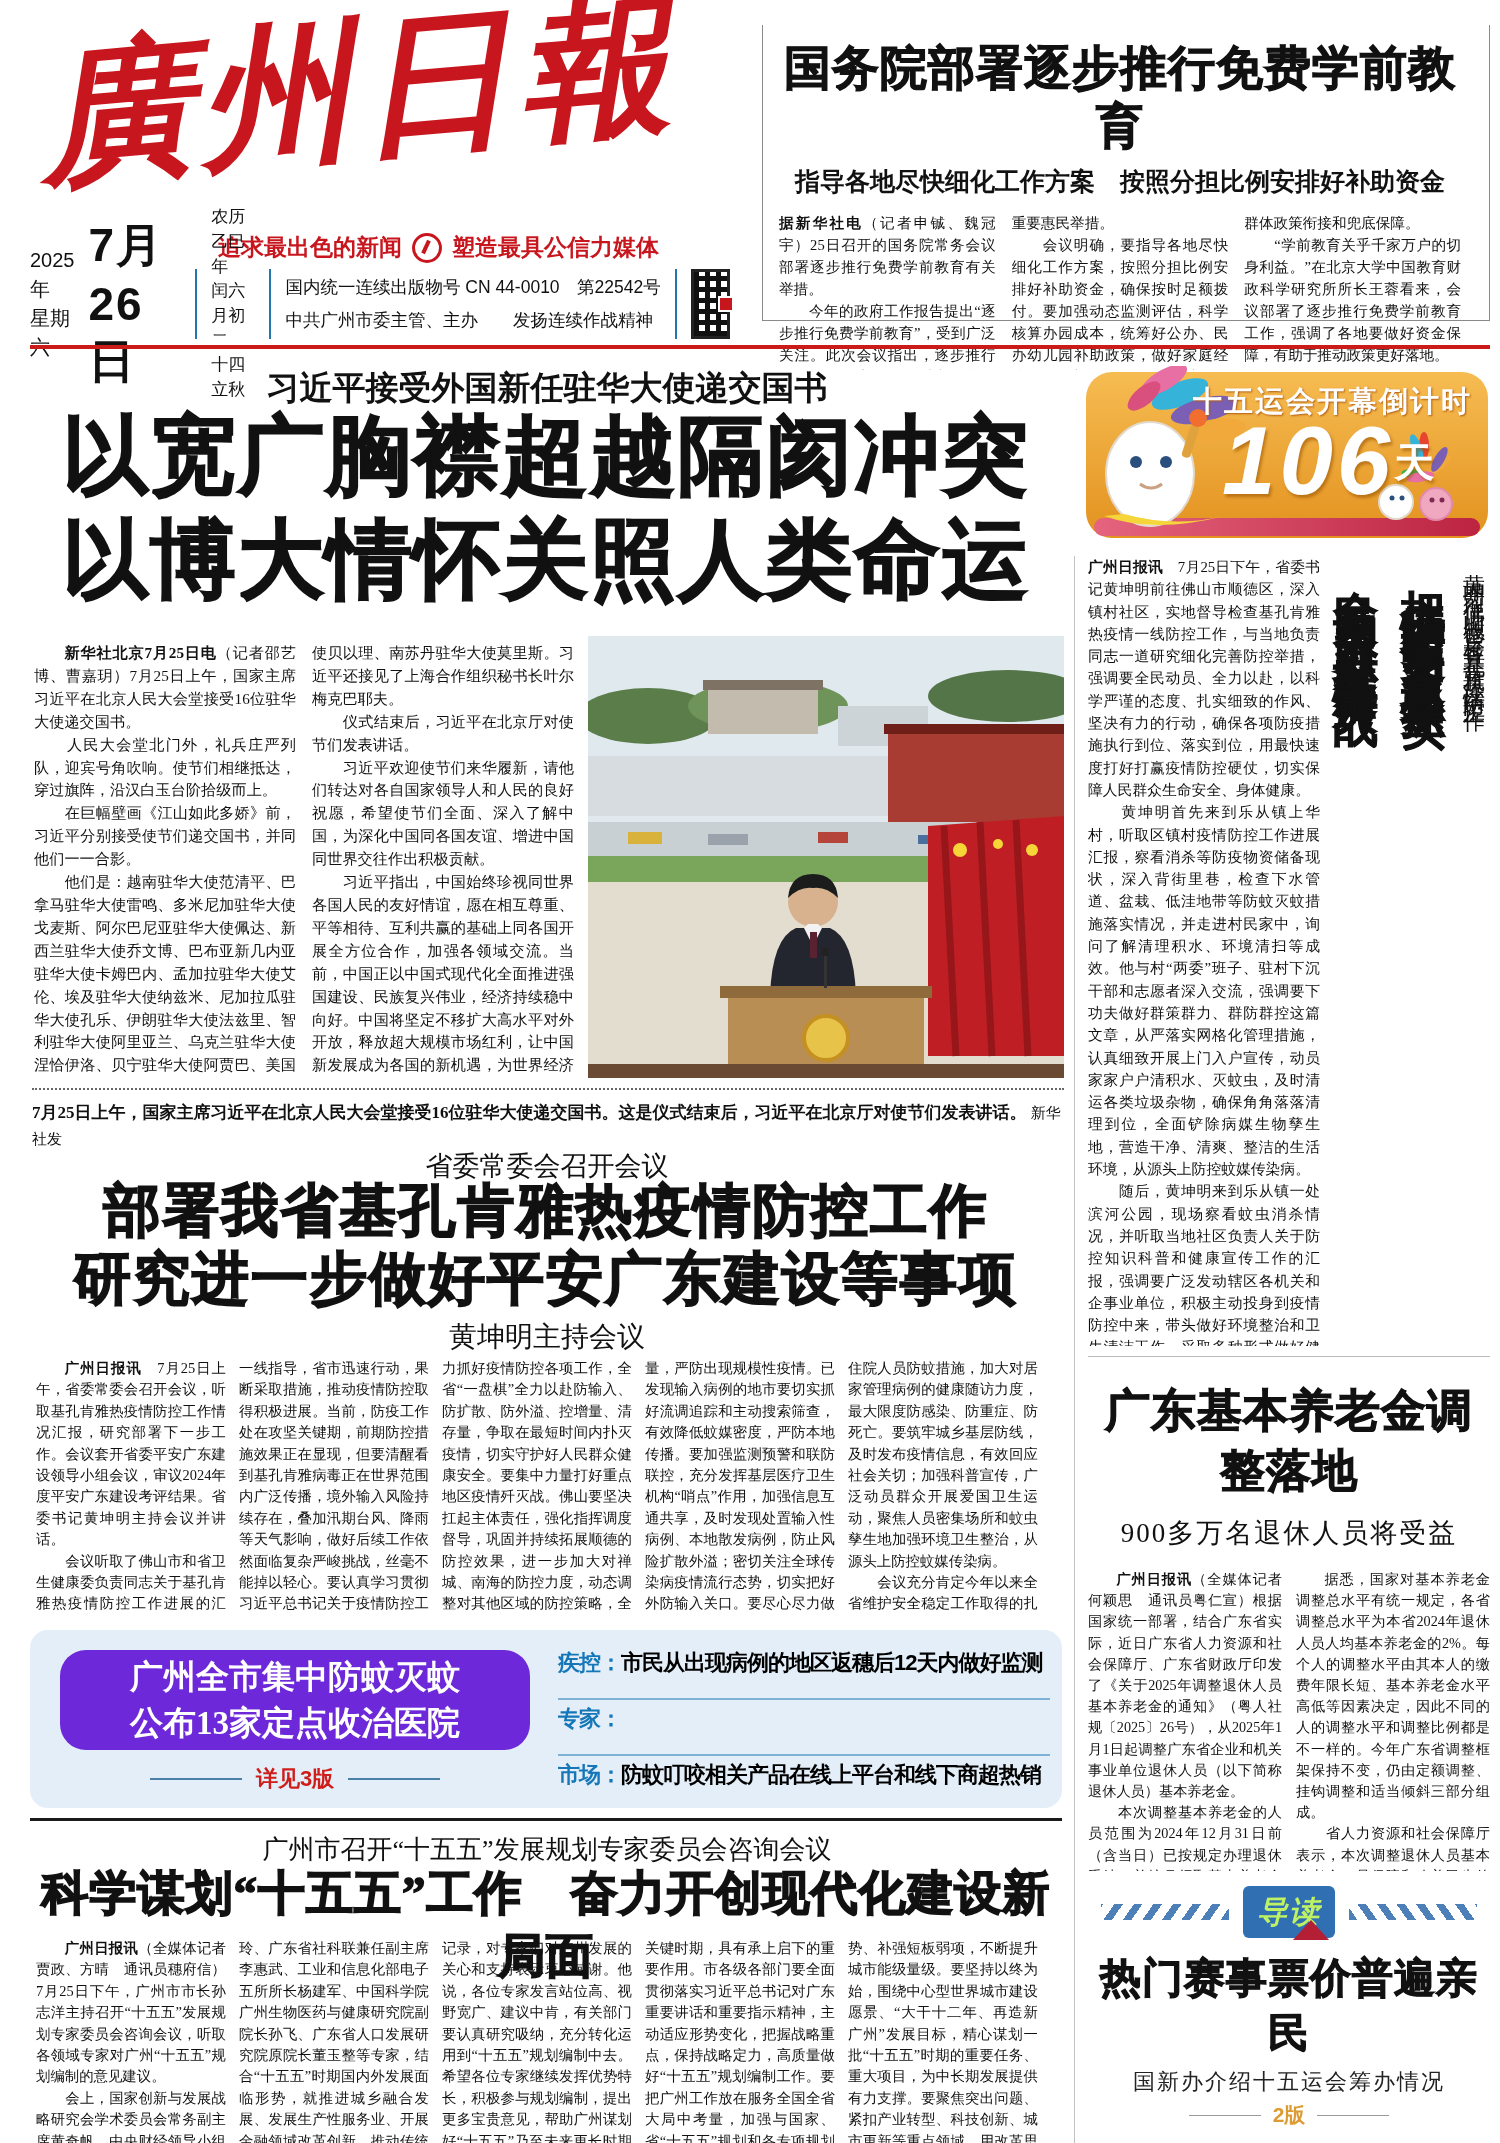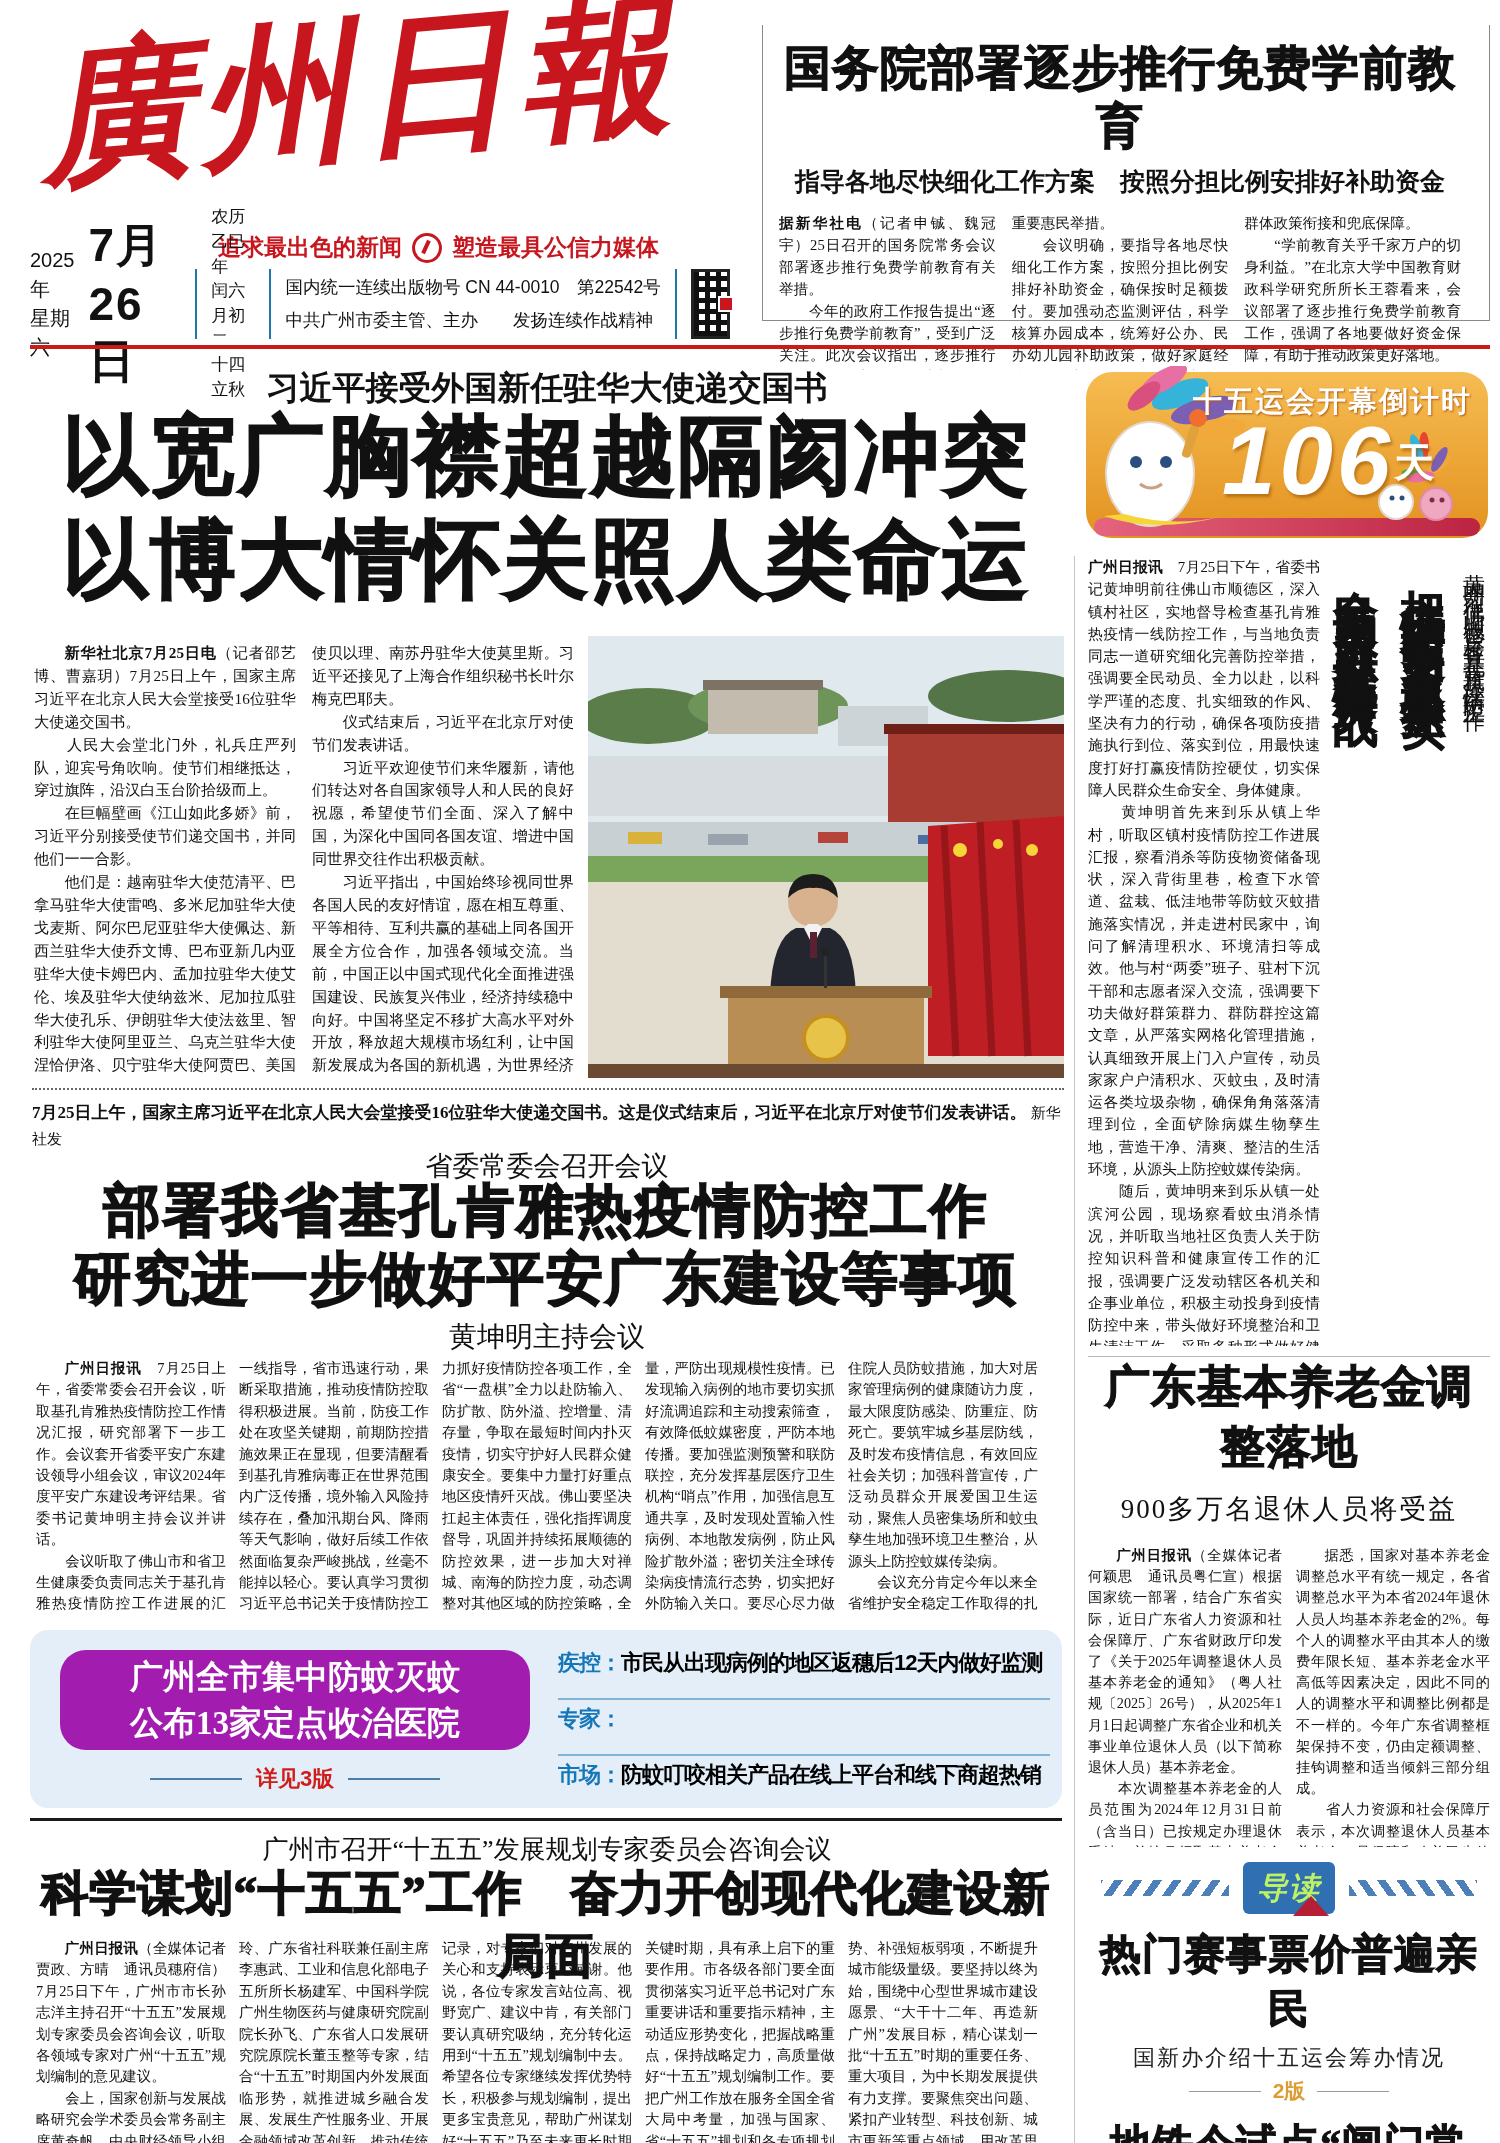--- a/index.html
+++ b/index.html
@@ -61,21 +61,21 @@
   
   .vline{left:1074px;top:556px;width:1px;height:1587px;background:#c3c3c3;}
   .rightcol{left:1088px;top:556px;width:402px;height:1587px;overflow:hidden;}
   .ra{display:flex;justify-content:space-between;height:790px;}
   .ra-body{width:232px;height:790px;overflow:hidden;font-size:14.8px;line-height:22.3px;
            text-align:justify;white-space:pre-line;}
   .vh{writing-mode:vertical-rl;font-weight:bold;height:786px;overflow:hidden;}
   .vh-big{font-size:44px;width:64px;letter-spacing:8px;line-height:64px;}
   .vh-kicker{font-size:22px;width:32px;letter-spacing:6px;line-height:32px;font-weight:normal;}
   .rdiv{border-top:1px solid #bbb;margin-top:10px;}
-  .pen-h{font-size:45px;font-weight:bold;letter-spacing:1px;}
+  .pen-h{font-size:45px;font-weight:bold;margin-top:24px;letter-spacing:1px;}
   .pen-sub{font-size:27px;margin-top:14px;letter-spacing:2px;}
   .pen-cols{display:flex;gap:14px;margin-top:18px;}
   .pen-col{width:194px;height:302px;overflow:hidden;font-size:14.2px;line-height:21.2px;
            text-align:justify;white-space:pre-line;}
   
   .dd-row{display:flex;align-items:center;justify-content:center;gap:14px;margin-top:14px;height:54px;}
   .hatch{width:128px;height:16px;}
   .hatch-l{background:repeating-linear-gradient(-55deg,#4d7fb8 0 7px,transparent 7px 16px);}
   .hatch-r{background:repeating-linear-gradient(55deg,#4d7fb8 0 7px,transparent 7px 16px);}
   .dd-badge{width:92px;height:52px;background:#2f6fb2;border-radius:6px;position:relative;
@@ -92,21 +92,21 @@
   
   .m-kicker{left:30px;top:1148px;width:1034px;font-size:27px;}
   .m-h1{left:18px;top:1178px;width:1056px;font-size:57px;font-weight:bold;line-height:66px;letter-spacing:2px;}
   .m-h2{left:18px;top:1246px;width:1056px;font-size:57px;font-weight:bold;line-height:66px;letter-spacing:2px;}
   .m-by{left:30px;top:1318px;width:1034px;font-size:28px;}
   .m-cols{left:36px;top:1358px;display:flex;gap:13px;}
   .m-col{width:190px;height:258px;overflow:hidden;font-size:14.4px;line-height:21.4px;
          text-align:justify;white-space:pre-line;}
   
   .bbox{left:30px;top:1630px;width:1032px;height:178px;background:#e3eef8;border-radius:18px;}
-  .bb-badge{position:absolute;left:30px;top:20px;width:470px;height:100px;background:#a21caf;
+  .bb-badge{position:absolute;left:30px;top:20px;width:470px;height:100px;background:#6d28d9;
             border-radius:26px;color:#fff;font-size:33px;font-weight:bold;line-height:46px;
             display:flex;align-items:center;justify-content:center;text-align:center;}
   .bb-see{position:absolute;left:30px;top:134px;width:470px;display:flex;align-items:center;
           justify-content:center;gap:14px;}
   .bb-see .ln{width:92px;height:2px;background:#4a7fa8;}
   .bb-see .tx{color:#cf1d1a;font-size:22px;font-weight:bold;}
   .bb-items{position:absolute;left:528px;top:6px;width:492px;height:166px;display:flex;
             flex-direction:column;justify-content:space-around;}
   .bb-item{display:flex;align-items:baseline;white-space:nowrap;padding:4px 0;letter-spacing:-1px;}
   .bb-item + .bb-item{border-top:2px solid #7fb3d5;}

